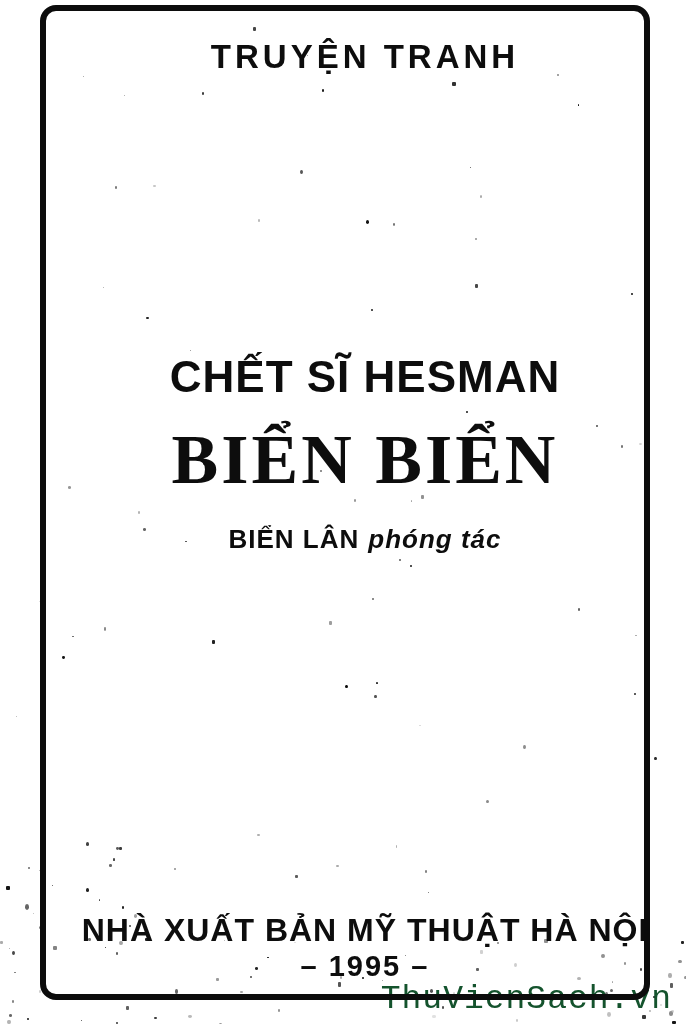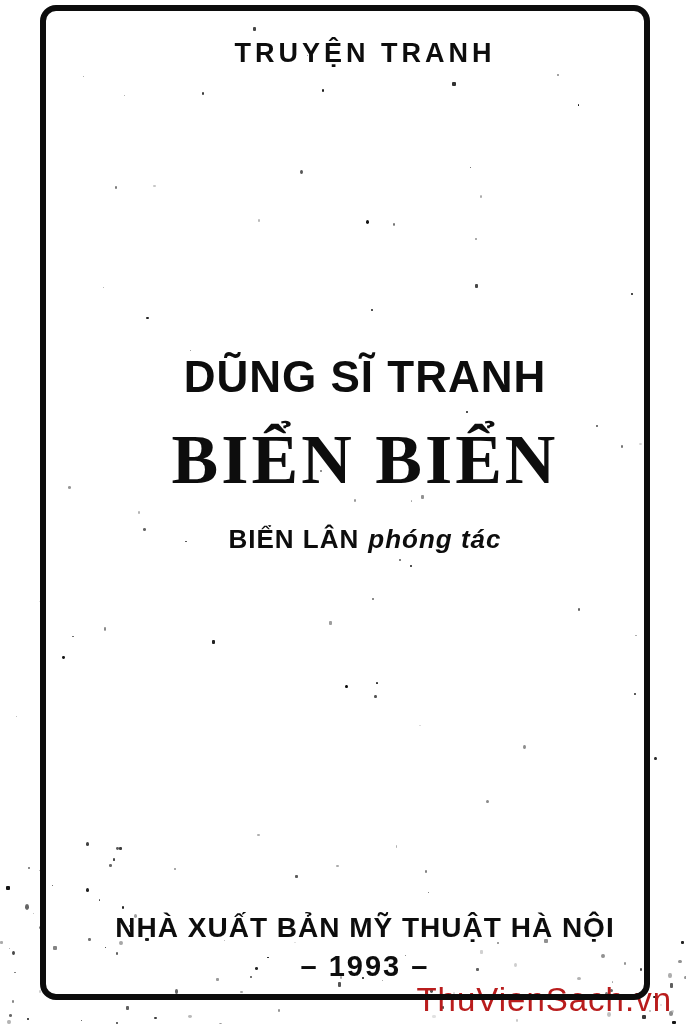--- a/index.html
+++ b/index.html
@@ -14,44 +14,44 @@
   .frame{
     position:absolute;left:40px;top:5px;width:610px;height:995px;
     box-sizing:border-box;border:6px solid #0c0c0c;border-radius:16px;
     z-index:4;pointer-events:none;
   }
   .txt{
     position:absolute;left:45px;width:640px;text-align:center;
     z-index:3;white-space:nowrap;
   }
   .header-title{
-    top:38px;font-size:27px;font-weight:bold;letter-spacing:4px;
+    top:38px;font-size:33px;font-weight:bold;letter-spacing:4px;
   }
   .series-title{
     top:352px;font-size:44px;font-weight:bold;letter-spacing:1px;
   }
   .volume-title{
     top:420px;font-size:70px;font-weight:bold;letter-spacing:3px;
     font-family:"Liberation Serif",serif;
   }
   .author-line{
     top:524px;font-size:26px;font-weight:bold;letter-spacing:1px;
   }
   .author-role{font-style:italic;margin-left:9px;}
   .publisher-line{
-    top:912px;font-size:28px;font-weight:bold;letter-spacing:1px;
+    top:912px;font-size:32px;font-weight:bold;letter-spacing:1px;
   }
   .year-line{
     top:950px;font-size:29px;font-weight:bold;letter-spacing:2px;
   }
   .watermark{
     position:absolute;right:14px;top:981px;z-index:2;
     font-size:33px;letter-spacing:1px;
-    font-family:Liberation Sans, sans-serif;
-    color:#b91c1c;white-space:nowrap;
+    font-family:Liberation Mono, monospace;
+    color:#14532d;white-space:nowrap;
   }
 </style>
 </head>
 <body>
 
 <div class="noise-layer">
     <div class="speck" style="left: 408.942px; top: 459.566px; width: 3.04592px; height: 3.41531px; opacity: 0.785327; background: rgb(154, 154, 154); border-radius: 1px;"></div>
     <div class="speck" style="left: 424.828px; top: 870.493px; width: 2.13356px; height: 2.76635px; opacity: 0.51245; border-radius: 1px;"></div>
     <div class="speck" style="left: 137.555px; top: 511.219px; width: 2.64787px; height: 2.85076px; opacity: 0.746904; background: rgb(154, 154, 154);"></div>
     <div class="speck" style="left: 39.4126px; top: 601.439px; width: 1.07569px; height: 0.912779px; opacity: 0.523521; background: rgb(154, 154, 154);"></div>
@@ -204,25 +204,25 @@
     <div class="speck" style="left: 642.453px; top: 1014.93px; width: 3.73566px; height: 3.69992px; opacity: 0.822134; border-radius: 1px;"></div>
     <div class="speck" style="left: 605.133px; top: 992.417px; width: 2.86652px; height: 4.22811px; opacity: 0.566642;"></div>
     <div class="speck" style="left: 684.087px; top: 975.53px; width: 3.38646px; height: 3.76878px; opacity: 0.44206;"></div>
     <div class="speck" style="left: 685.98px; top: 1008.68px; width: 3.2449px; height: 4.35732px; opacity: 0.887171;"></div>
   </div>
 
 <div class="frame"></div>
 
 <div class="txt header-title">TRUYỆN TRANH</div>
 
-<div class="txt series-title">DŨNG SĨ TRANH</div>
+<div class="txt series-title">CHẾT SĨ HESMAN</div>
 
 <div class="txt volume-title">BIỂN BIỂN</div>
 
 <div class="txt author-line">
   <span>BIỂN LÂN</span><span class="author-role">phóng tác</span>
 </div>
 
 <div class="txt publisher-line">NHÀ XUẤT BẢN MỸ THUẬT HÀ NỘI</div>
 
-<div class="txt year-line">– 1993 –</div>
+<div class="txt year-line">– 1995 –</div>
 
 <div class="watermark">ThuVienSach.vn</div>
 
 </body></html>

